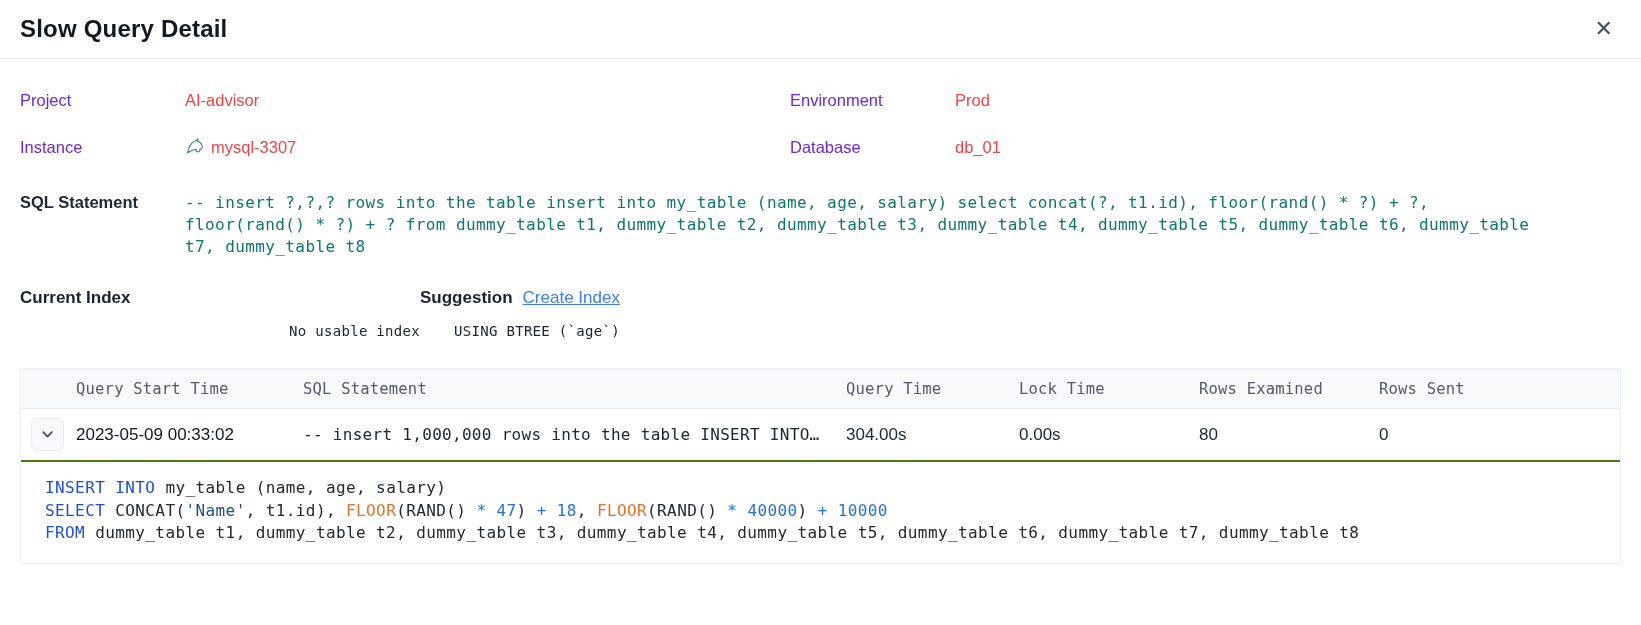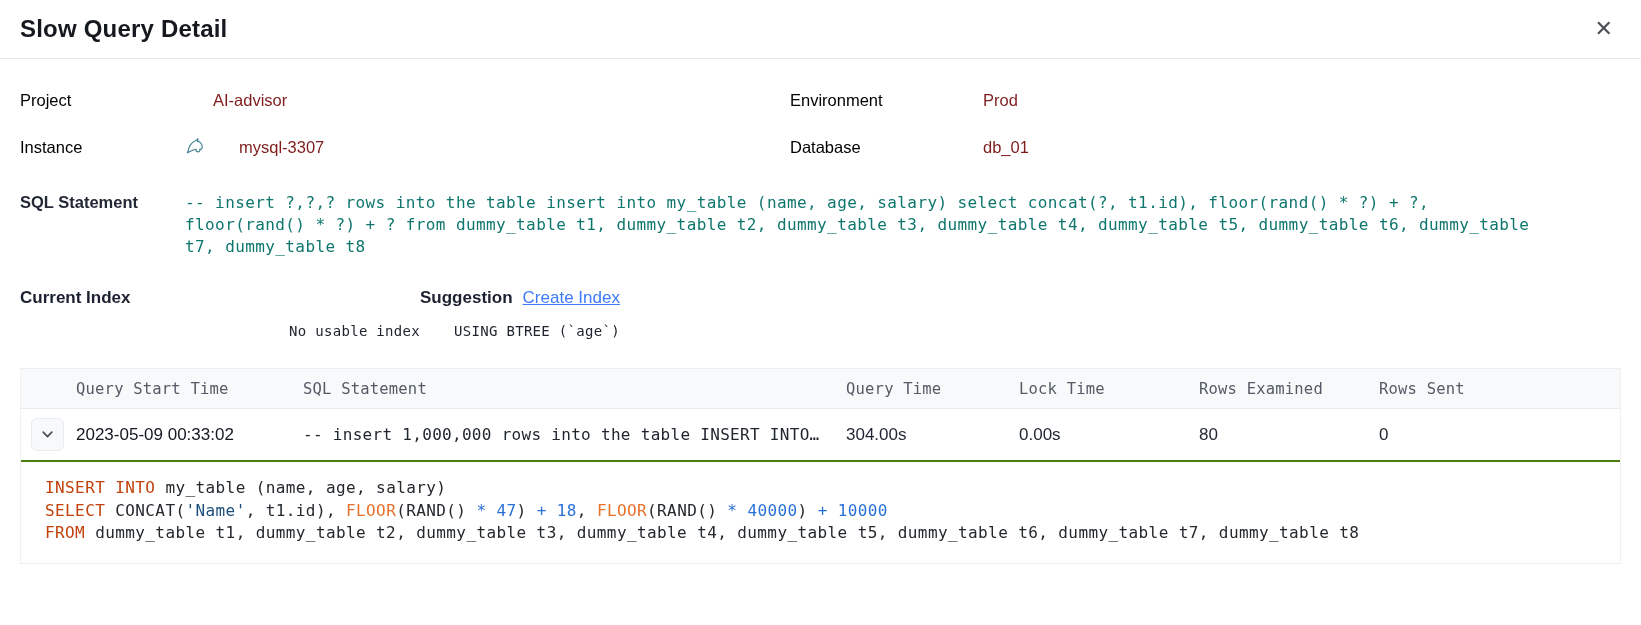--- a/index.html
+++ b/index.html
@@ -23,22 +23,22 @@
   .close-btn {
     background: none; border: none; cursor: pointer;
     font-size: 22px; line-height: 1; color: #4a5056; padding: 2px 4px;
   }
 
   
   .info-section { padding: 32px 20px 0 20px; }
   .info-row { display: flex; margin-bottom: 27px; }
   .info-cell { display: flex; align-items: center; }
   .info-cell.left  { width: 770px; }
-  .info-label { width: 165px; font-size: 16.5px; font-weight: 500; color: #000000; flex: none; }
-  .link { color: #7f1d1d; font-size: 16.5px; text-decoration: none; cursor: pointer; margin-left: 28px; }
+  .info-label { width: 165px; font-size: 16.5px; font-weight: 500; color: #6d28d9; flex: none; }
+  .link { color: #ef4444; font-size: 16.5px; text-decoration: none; cursor: pointer; }
   .instance-val { display: flex; align-items: center; gap: 6px; }
 
   
   .sql-row { display: flex; padding: 8px 20px 0 20px; }
   .sql-label { width: 165px; flex: none; font-size: 16.5px; font-weight: 600; color: #222836; padding-top: 1px; }
   .sql-text {
     width: 1348px;
     font-size: 16px; letter-spacing: 0.4px; line-height: 22px;
     color: #0f766e; white-space: pre-wrap; word-break: break-word;
   }
@@ -92,21 +92,21 @@
   .cell-num { font-size: 17px; color: #1f2530; }
 
   
   .expanded-panel { padding: 15px 16px 18px 24px; background: #ffffff; }
   .code-line {
     font-family: "DejaVu Sans Mono", monospace;
     font-size: 16px; letter-spacing: 0.4px; line-height: 22.5px;
     white-space: pre; color: #24292e;
   }
   .tok-comment { color: #6e7781; }
-  .tok-kw  { color: #c2410c; }
+  .tok-kw  { color: #1d4ed8; }
   .tok-fn  { color: #e8702a; }
   .tok-num { color: #2970d6; }
   .tok-str { color: #1c4f7c; }
 </style>
 </head>
 <body>
 
 <div class="dlg-header">
   <div class="dlg-title">Slow Query Detail</div>
   <button class="close-btn">

